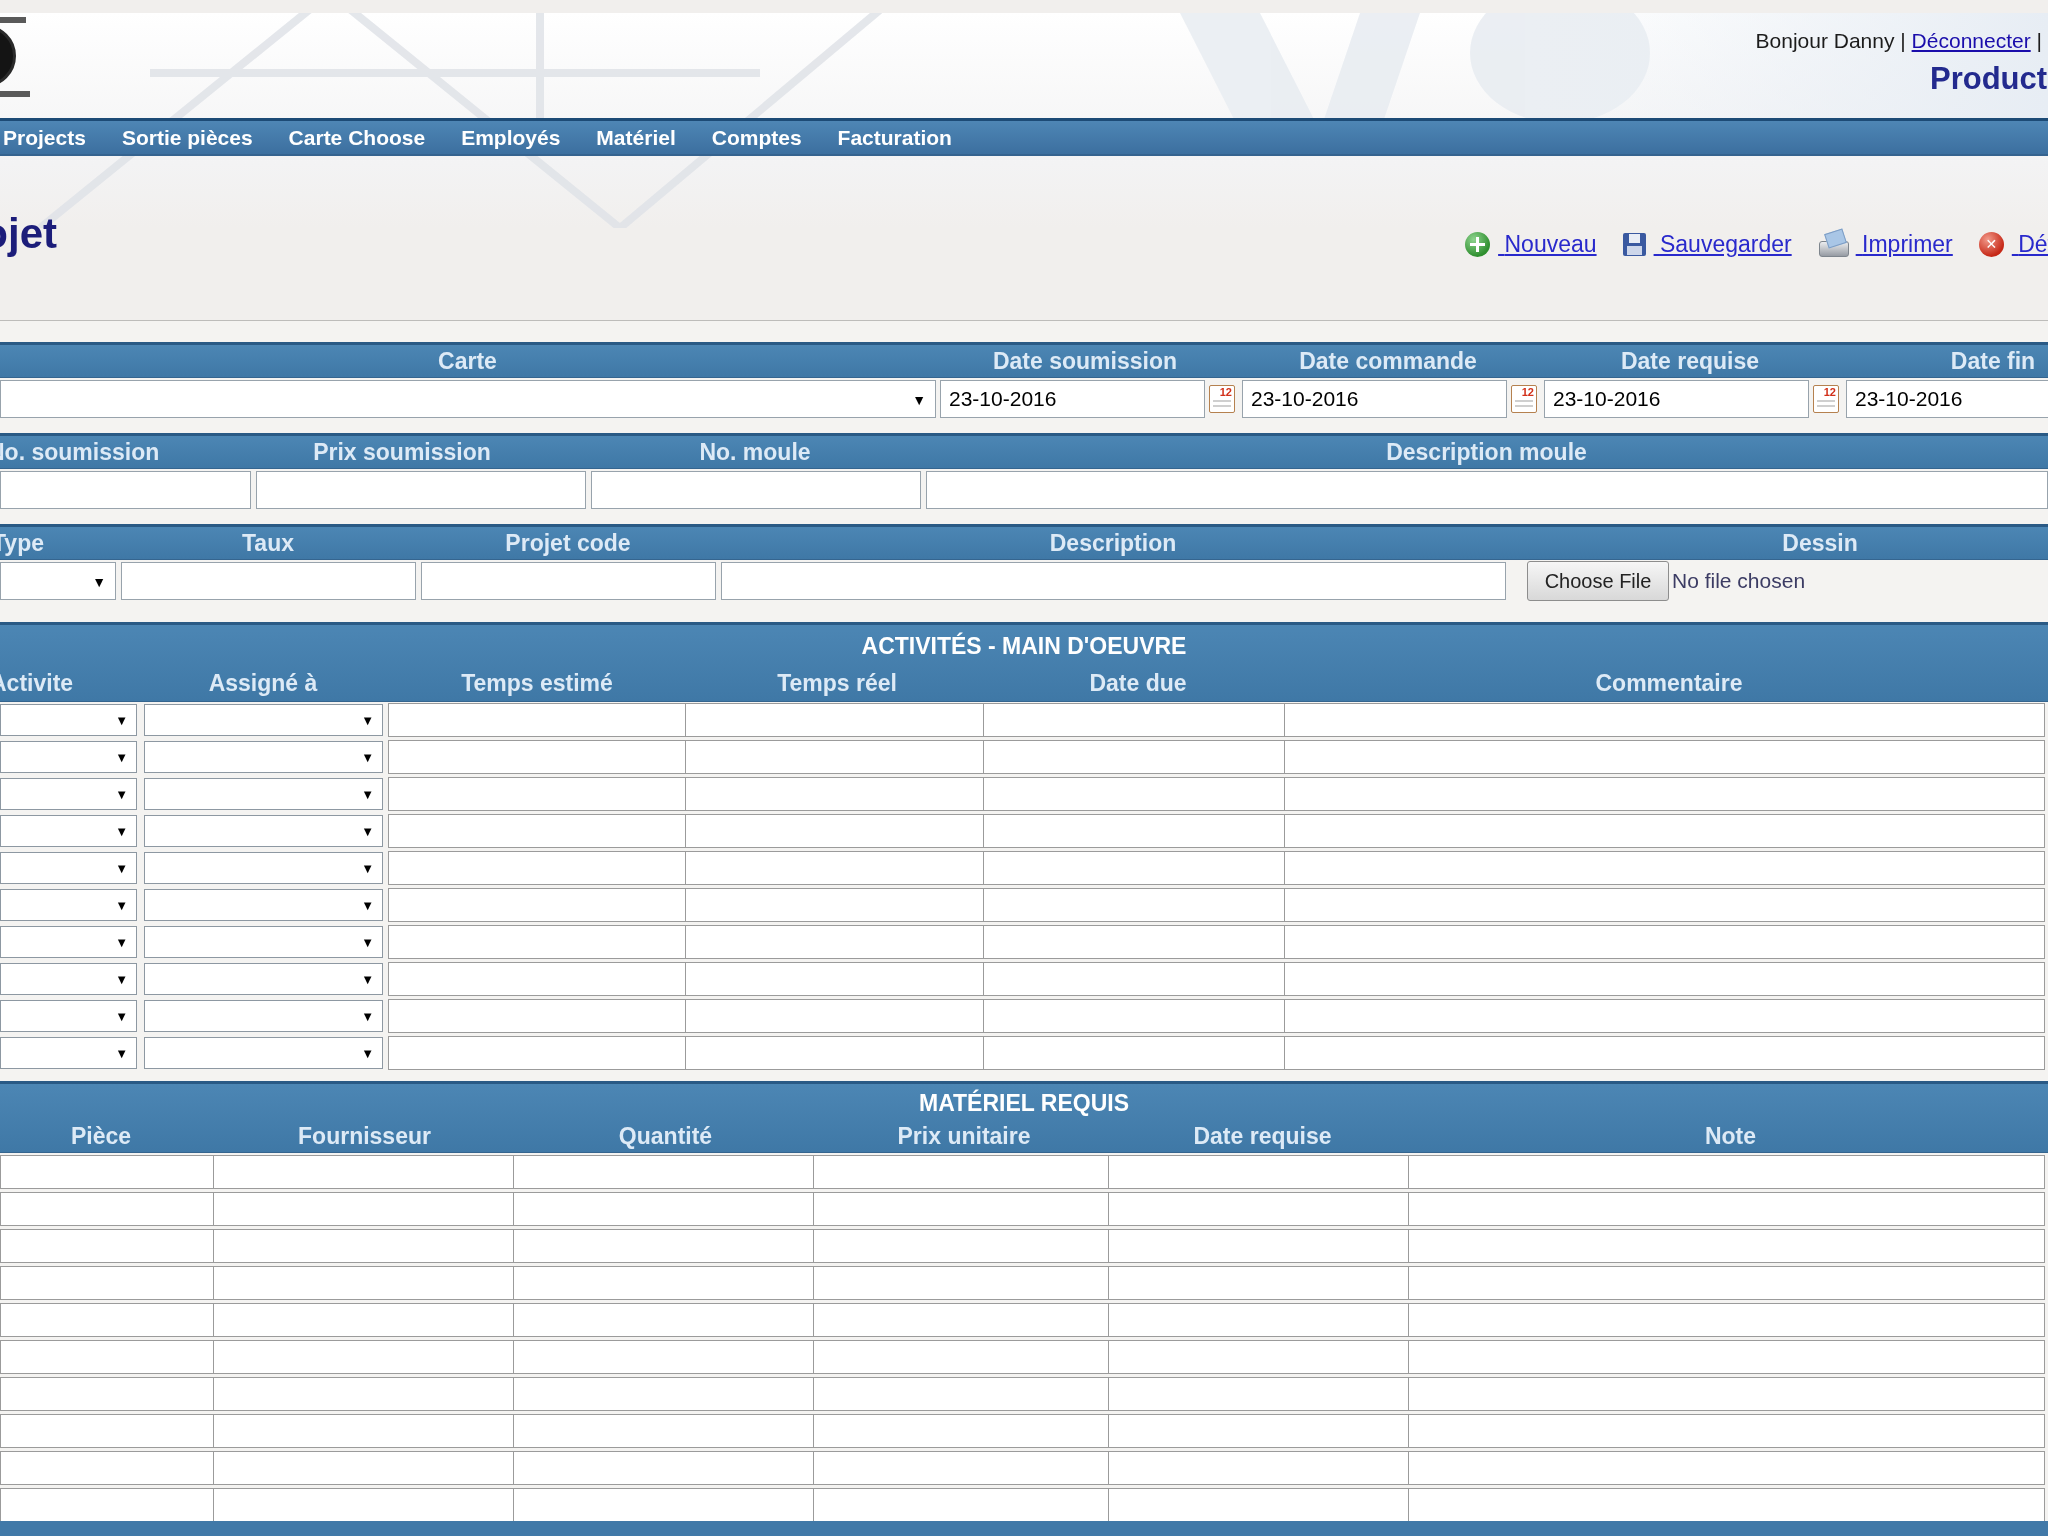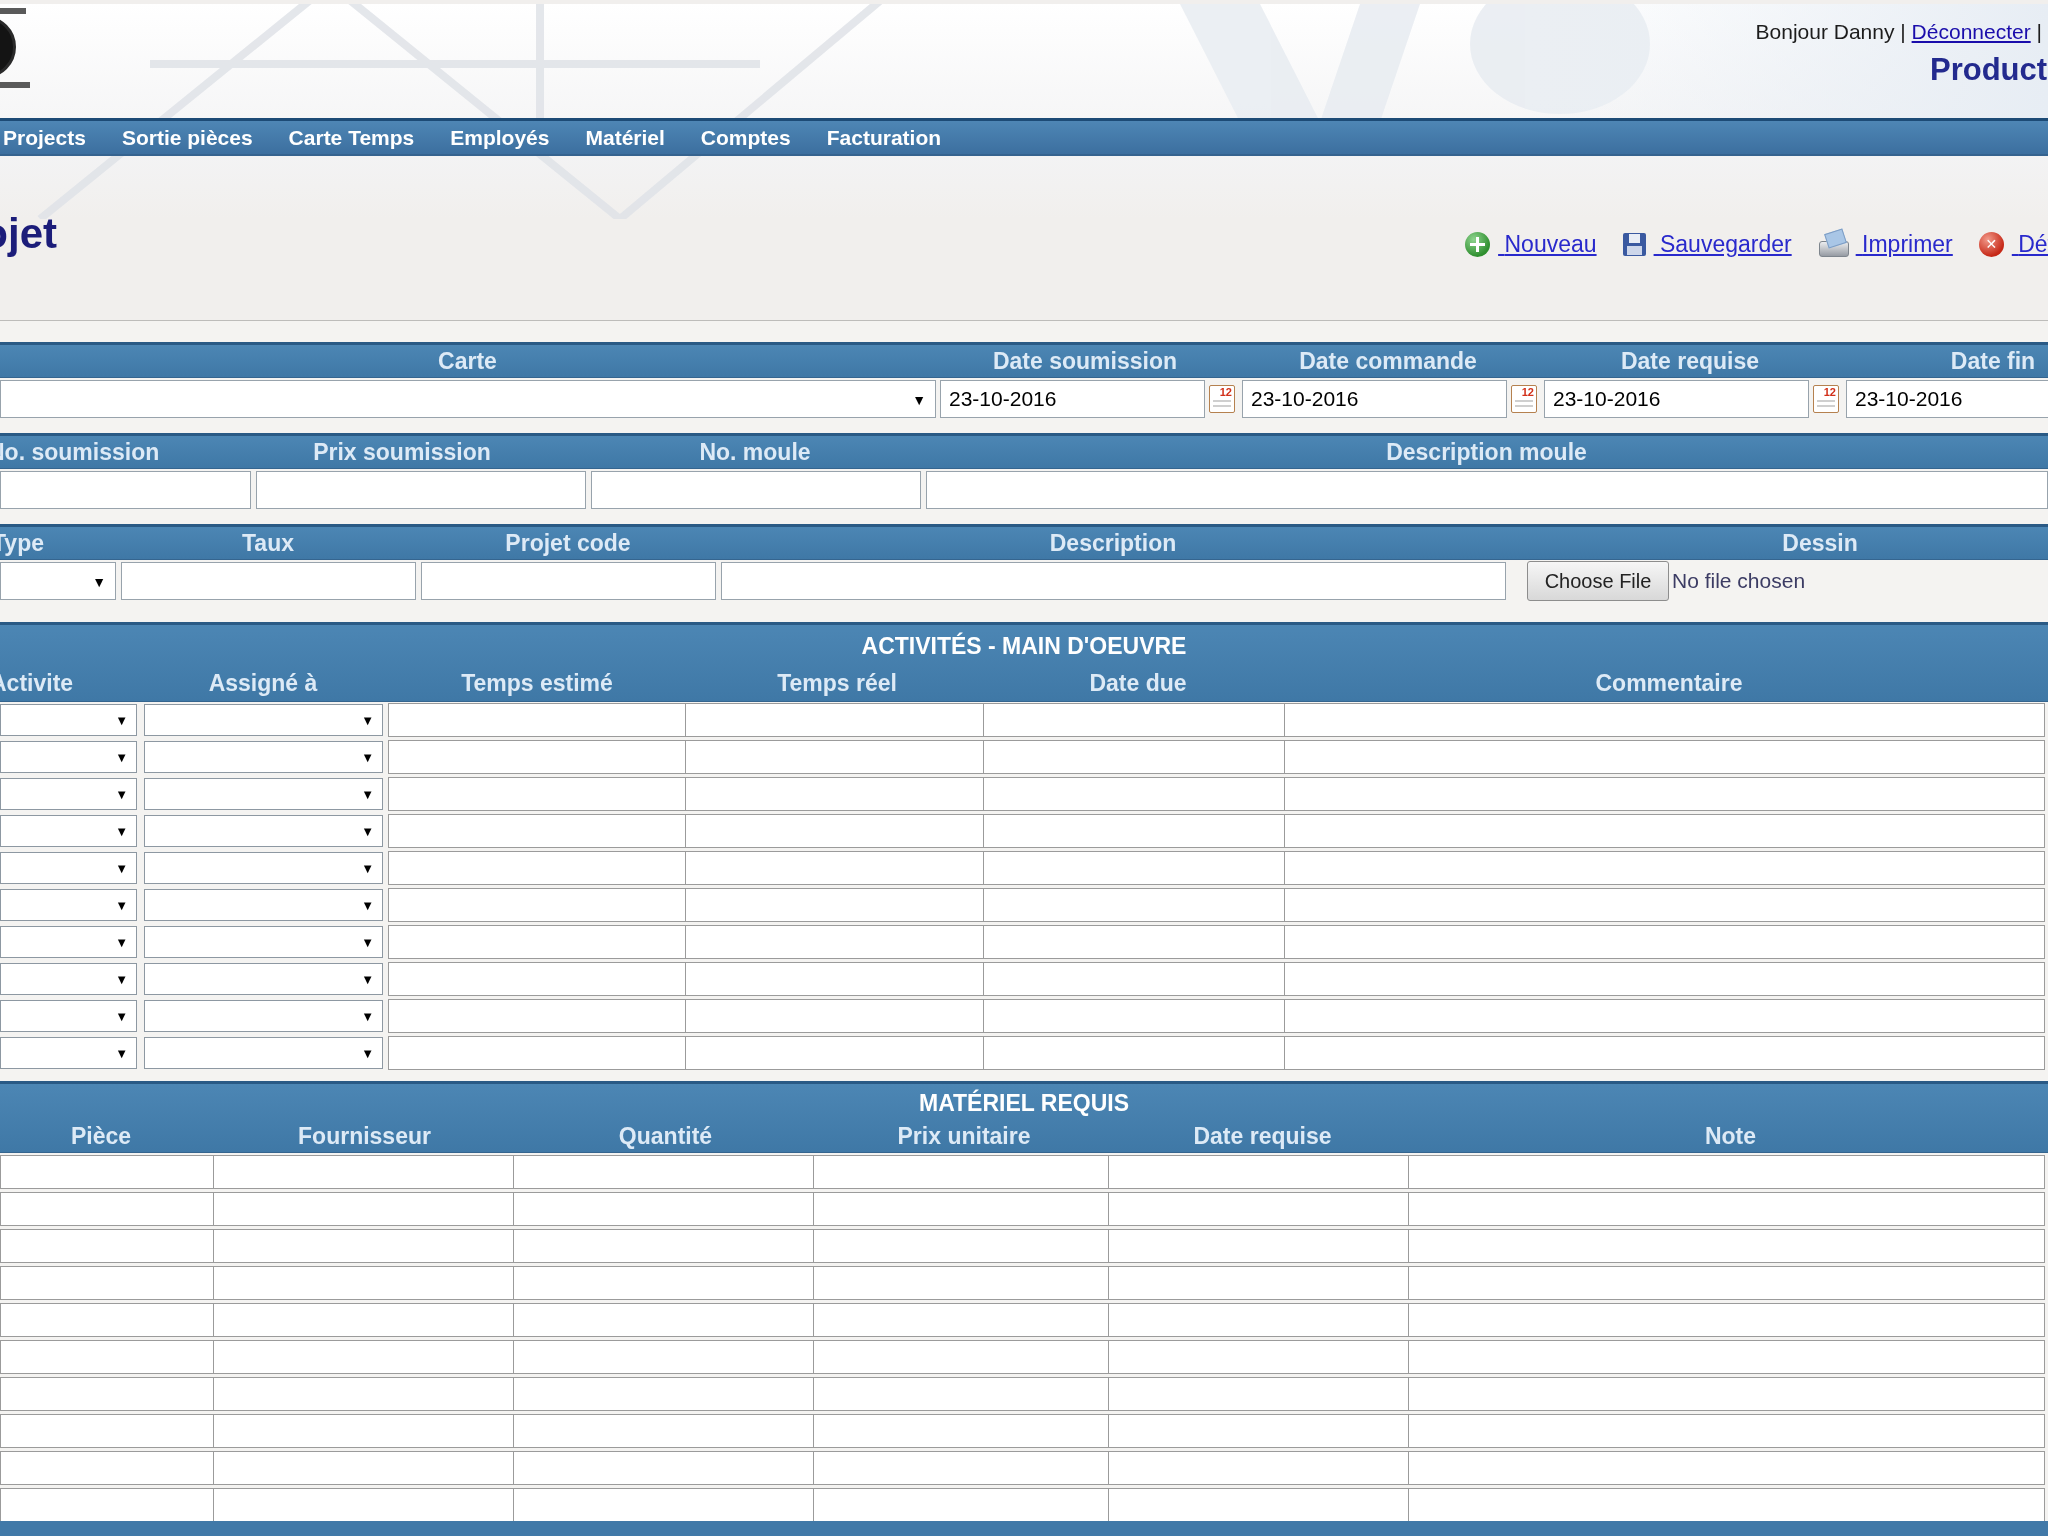--- a/index.html
+++ b/index.html
@@ -1,20 +1,20 @@
 <!DOCTYPE html>
 <html><head>
 <meta charset="utf-8">
 <style>
   html,body{margin:0;padding:0;background:#555;}
   *{box-sizing:border-box;font-family:"Liberation Sans","DejaVu Sans",sans-serif;}
   .viewport{position:relative;width:2048px;height:1536px;background:#f1efed;overflow:hidden;}
 
   
-  .hero{position:absolute;top:4px;left:0;width:2048px;height:215px;
+  .hero{position:absolute;top:13px;left:0;width:2048px;height:215px;
         background:linear-gradient(#ffffff,#f3f3f4 70%,#f1efed);overflow:hidden;}
   .hero svg{position:absolute;top:0;left:0;}
   .hero .right-wash{position:absolute;top:0;right:0;width:520px;height:118px;
         background:linear-gradient(to left,#e7edf4,rgba(231,237,244,0));}
   .logo{position:absolute;top:12px;left:-46px;width:62px;height:62px;border-radius:50%;
         background:#141414;border:3px solid #2a2a2a;}
   .logo-mark{position:absolute;left:0;top:4px;width:26px;height:6px;background:#5a5a5a;}
   .logo-mark.b{top:78px;width:30px;}
   .user-row{position:absolute;top:16px;right:6px;white-space:nowrap;font-size:21px;color:#1c1c1c;}
   .user-row a{color:#1a0dab;text-decoration:underline;cursor:pointer;}
@@ -117,21 +117,21 @@
       <span> <span>|</span> </span>
       <a>Déconnecter</a>
       <span> <span>|</span></span>
     </div>
     <div class="app-title">Production</div>
   </div>
 
   <div class="navbar">
     <div class="nav-item">Projects</div>
     <div class="nav-item">Sortie pièces</div>
-    <div class="nav-item">Carte Temps</div>
+    <div class="nav-item">Carte Choose</div>
     <div class="nav-item">Employés</div>
     <div class="nav-item">Matériel</div>
     <div class="nav-item">Comptes</div>
     <div class="nav-item">Facturation</div>
   </div>
 
   <div class="page-title">Projet</div>
   <div class="toolbar">
     <a class="tb-link">
       <span class="ic ic-plus"></span>

